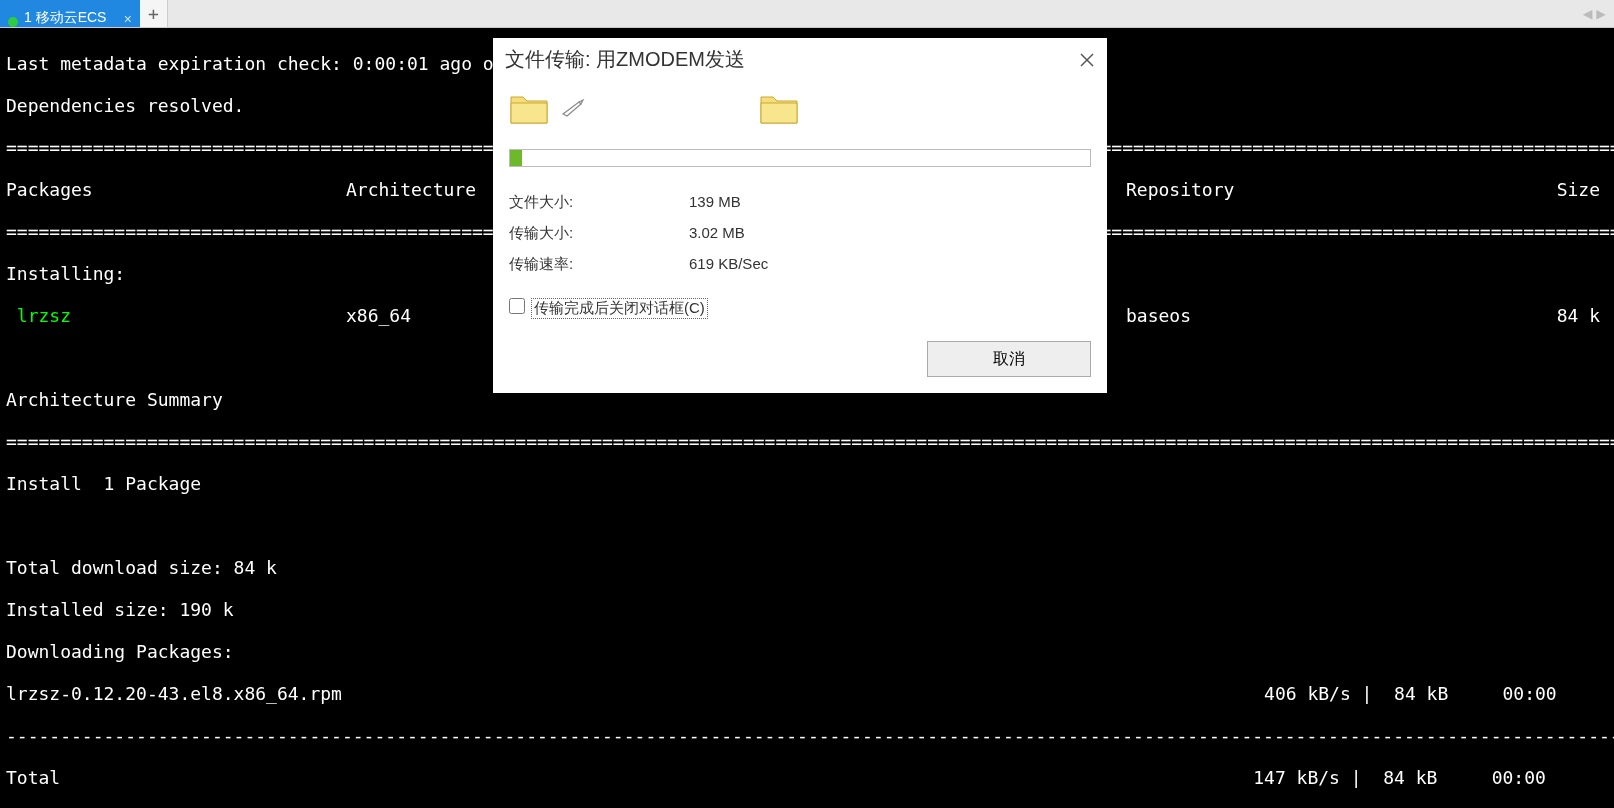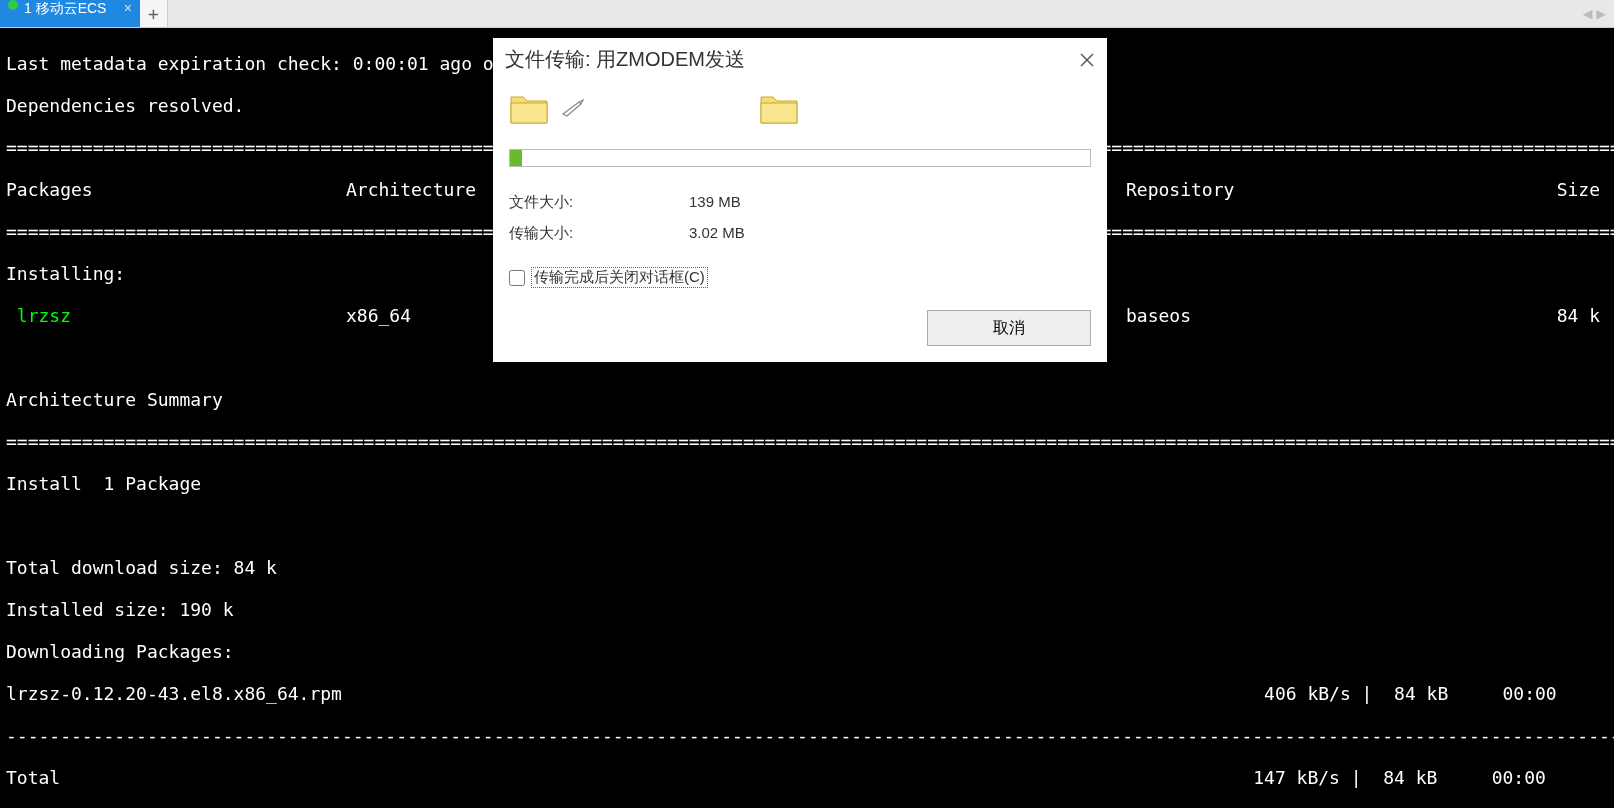--- a/index.html
+++ b/index.html
@@ -13,21 +13,21 @@
     }
     .tab-bar {
       height: 28px;
       background: #e8e8e8;
       display: flex;
       align-items: stretch;
       border-bottom: 1px solid #ccc;
     }
     .tab {
       display: flex;
-      align-items: flex-start;
+      align-items: flex-end;
       padding: 0 8px;
       background: #2088e0;
       color: white;
       font-family: "Microsoft YaHei", sans-serif;
       font-size: 14px;
       gap: 6px;
       min-width: 140px;
     }
     .tab-status { width: 10px; height: 10px; border-radius: 50%; background: #2ecc40; }
     .tab-close { color: #cce5f7; cursor: pointer; font-size: 14px; margin-left: auto; }
@@ -85,21 +85,21 @@
     .progress-track {
       width: 100%; height: 18px; border: 1px solid #bbb;
       background: #fff;
       position: relative;
       margin-bottom: 20px;
     }
     .progress-fill { height: 100%; width: 2%; background: #6eb82c; }
     .info-table { width: 100%; font-size: 15px; }
     .info-row { display: flex; padding: 6px 0; }
     .info-label { width: 180px; }
-    .checkbox-row { display: flex; align-items: center; gap: 6px; margin-top: 18px; font-size: 15px; }
+    .checkbox-row { display: flex; align-items: flex-start; gap: 6px; margin-top: 18px; font-size: 15px; }
     .checkbox-row input { width: 16px; height: 16px; }
     .checkbox-row label { border: 1px dotted #666; padding: 0 2px; }
     .btn-row { display: flex; justify-content: flex-end; margin-top: 22px; }
     .btn-cancel {
       width: 164px; height: 36px;
       background: #eeeeee;
       border: 1px solid #aaa;
       font-size: 16px;
       font-family: Liberation Serif, serif;
       cursor: pointer;
@@ -186,20 +186,24 @@
     </div>
     <div class="info-table">
       <div class="info-row">
           <span class="info-label">文件大小:</span>
           <span>139 MB</span>
         </div>
       <div class="info-row">
           <span class="info-label">传输大小:</span>
           <span>3.02 MB</span>
         </div>
+      <div class="info-row">
+          <span class="info-label">传输速率:</span>
+          <span>619 KB/Sec</span>
+        </div>
     </div>
     <div class="checkbox-row">
       <input type="checkbox" style="">
       <label>传输完成后关闭对话框(C)</label>
     </div>
     <div class="btn-row">
       <button class="btn-cancel">取消</button>
     </div>
   </div>
 </div>

